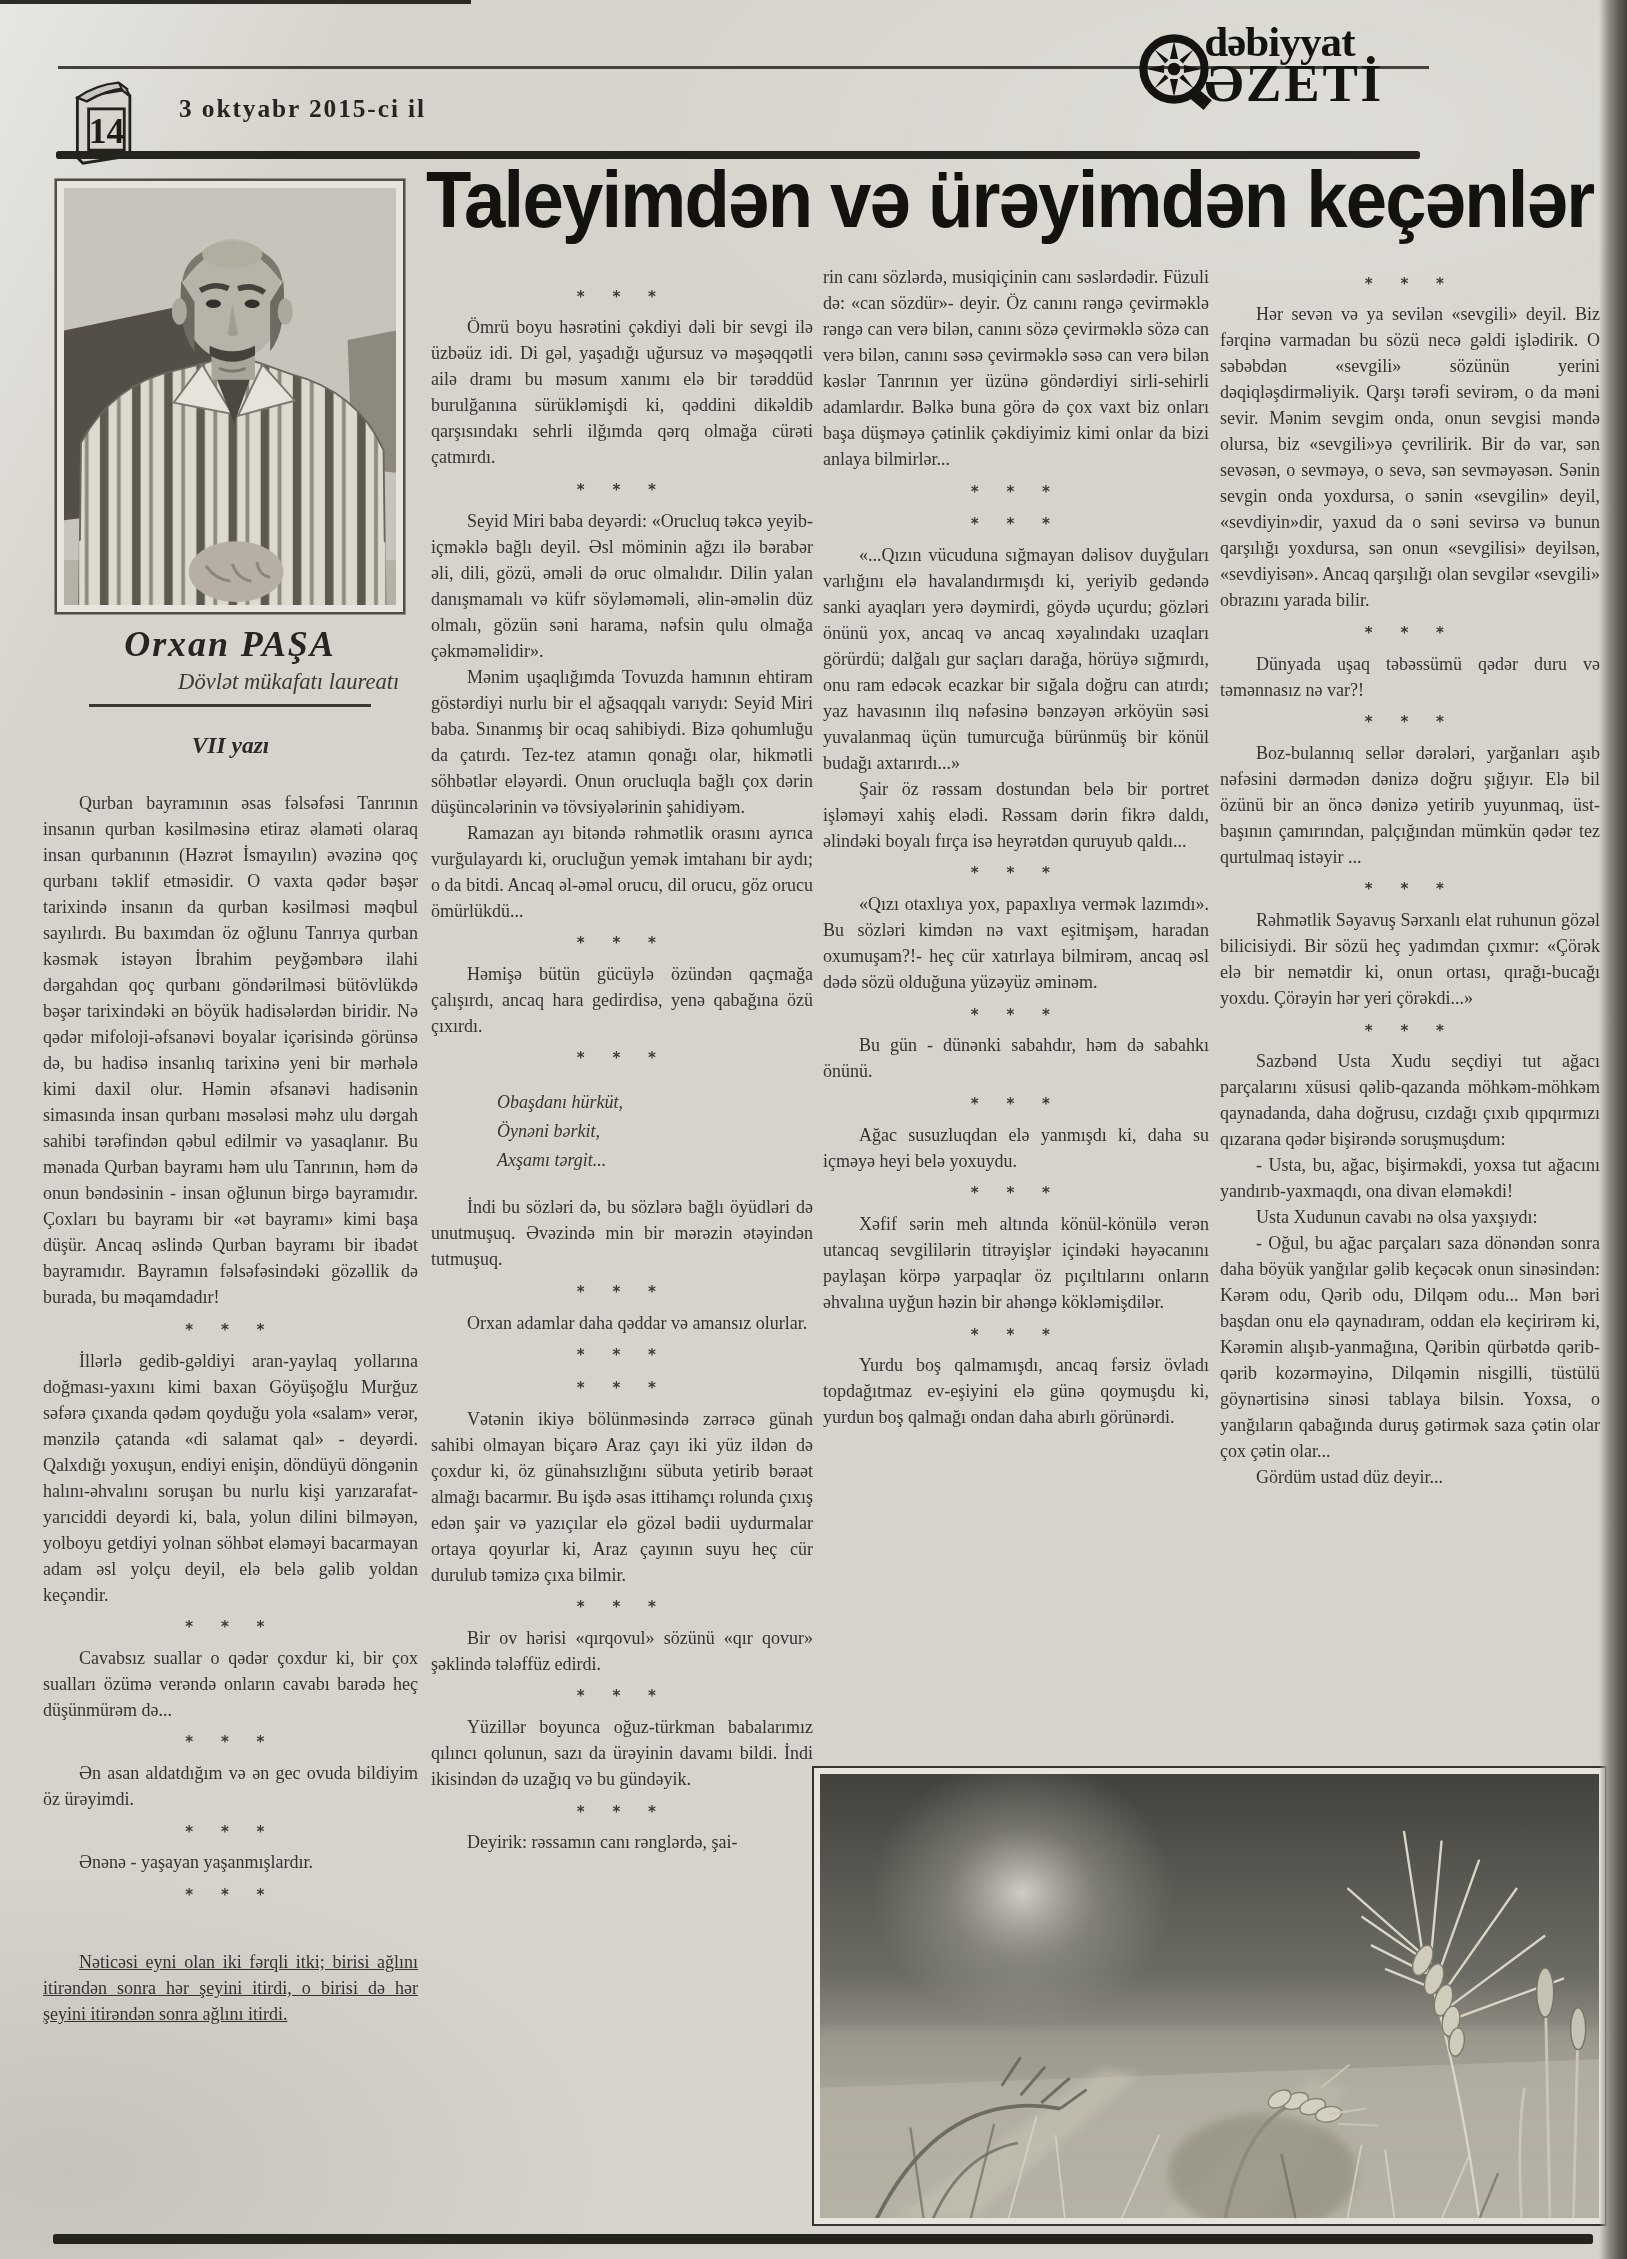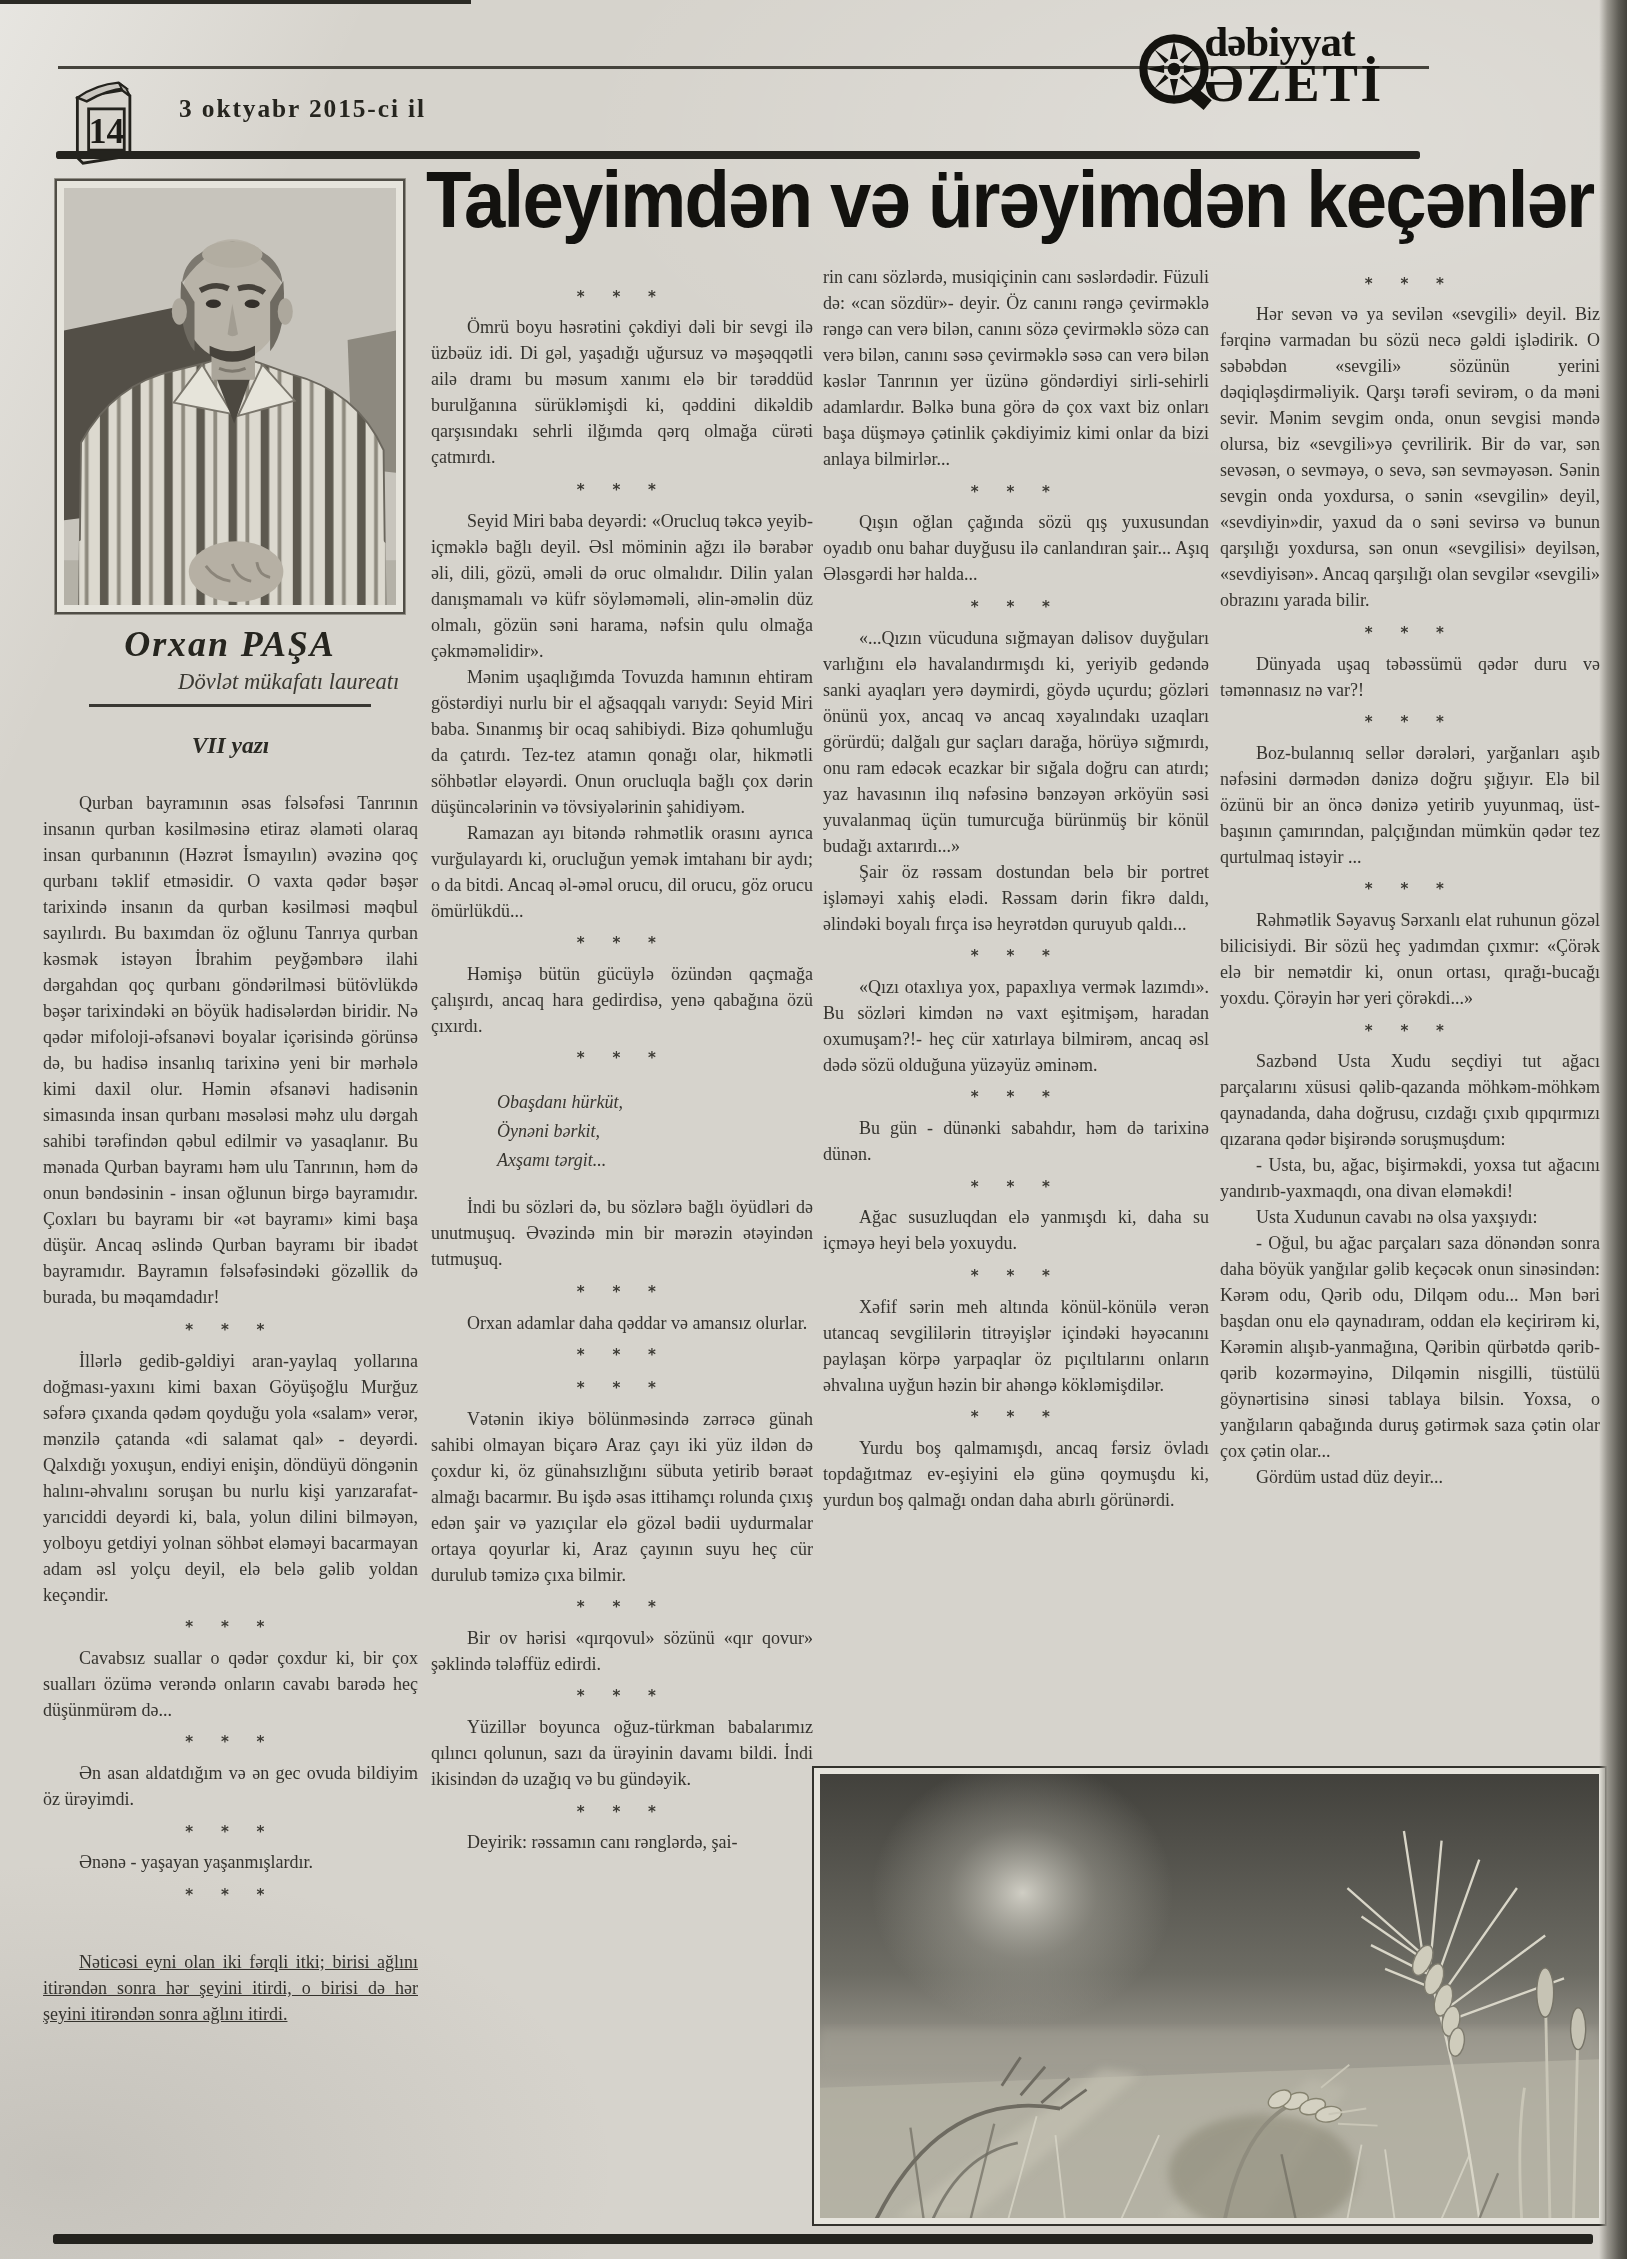--- a/index.html
+++ b/index.html
@@ -191,28 +191,27 @@
       <div class="stars">* * *</div>
       <p>Bir ov hərisi «qırqovul» sözünü «qır qovur» şəklində tələffüz edirdi.</p>
       <div class="stars">* * *</div>
       <p>Yüzillər boyunca oğuz-türkman babalarımız qılıncı qolunun, sazı da ürəyinin davamı bildi. İndi ikisindən də uzağıq və bu gündəyik.</p>
       <div class="stars">* * *</div>
       <p>Deyirik: rəssamın canı rənglərdə, şai-</p>
     </section>
   <section class="col col3">
       <p class="noindent">rin canı sözlərdə, musiqiçinin canı səslərdədir. Füzuli də: «can sözdür»- deyir. Öz canını rəngə çevirməklə rəngə can verə bilən, canını sözə çevirməklə sözə can verə bilən, canını səsə çevirməklə səsə can verə bilən kəslər Tanrının yer üzünə göndərdiyi sirli-sehirli adamlardır. Bəlkə buna görə də çox vaxt biz onları başa düşməyə çətinlik çəkdiyimiz kimi onlar da bizi anlaya bilmirlər...</p>
       <div class="stars">* * *</div>
-      <p>Qışın oğlan çağında sözü qış yuxusundan oyadıb onu bahar duyğusu ilə canlandıran şair... Aşıq Ələsgərdi hər halda...</p>
       <div class="stars">* * *</div>
       <p>«...Qızın vücuduna sığmayan dəlisov duyğuları varlığını elə havalandırmışdı ki, yeriyib gedəndə sanki ayaqları yerə dəymirdi, göydə uçurdu; gözləri önünü yox, ancaq və ancaq xəyalındakı uzaqları görürdü; dalğalı gur saçları darağa, hörüyə sığmırdı, onu ram edəcək ecazkar bir sığala doğru can atırdı; yaz havasının ilıq nəfəsinə bənzəyən ərköyün səsi yuvalanmaq üçün tumurcuğa bürünmüş bir könül budağı axtarırdı...»</p>
       <p>Şair öz rəssam dostundan belə bir portret işləməyi xahiş elədi. Rəssam dərin fikrə daldı, əlindəki boyalı fırça isə heyrətdən quruyub qaldı...</p>
       <div class="stars">* * *</div>
       <p>«Qızı otaxlıya yox, papaxlıya vermək lazımdı». Bu sözləri kimdən nə vaxt eşitmişəm, haradan oxumuşam?!- heç cür xatırlaya bilmirəm, ancaq əsl dədə sözü olduğuna yüzəyüz əminəm.</p>
       <div class="stars">* * *</div>
-      <p>Bu gün - dünənki sabahdır, həm də tarixinə dünən.</p>
+      <p>Bu gün - dünənki sabahdır, həm də sabahkı önünü.</p>
       <div class="stars">* * *</div>
       <p>Ağac susuzluqdan elə yanmışdı ki, daha su içməyə heyi belə yoxuydu.</p>
       <div class="stars">* * *</div>
       <p>Xəfif sərin meh altında könül-könülə verən utancaq sevgililərin titrəyişlər içindəki həyəcanını paylaşan körpə yarpaqlar öz pıçıltılarını onların əhvalına uyğun həzin bir ahəngə kökləmişdilər.</p>
       <div class="stars">* * *</div>
       <p>Yurdu boş qalmamışdı, ancaq fərsiz övladı topdağıtmaz ev-eşiyini elə günə qoymuşdu ki, yurdun boş qalmağı ondan daha abırlı görünərdi.</p>
     </section>
   <section class="col col4">
       <div class="stars">* * *</div>
       <p>Hər sevən və ya sevilən «sevgili» deyil. Biz fərqinə varmadan bu sözü necə gəldi işlədirik. O səbəbdən «sevgili» sözünün yerini dəqiqləşdirməliyik. Qarşı tərəfi sevirəm, o da məni sevir. Mənim sevgim onda, onun sevgisi məndə olursa, biz «sevgili»yə çevrilirik. Bir də var, sən sevəsən, o sevməyə, o sevə, sən sevməyəsən. Sənin sevgin onda yoxdursa, o sənin «sevgilin» deyil, «sevdiyin»dir, yaxud da o səni sevirsə və bunun qarşılığı yoxdursa, sən onun «sevgilisi» deyilsən, «sevdiyisən». Ancaq qarşılığı olan sevgilər «sevgili» obrazını yarada bilir.</p>

